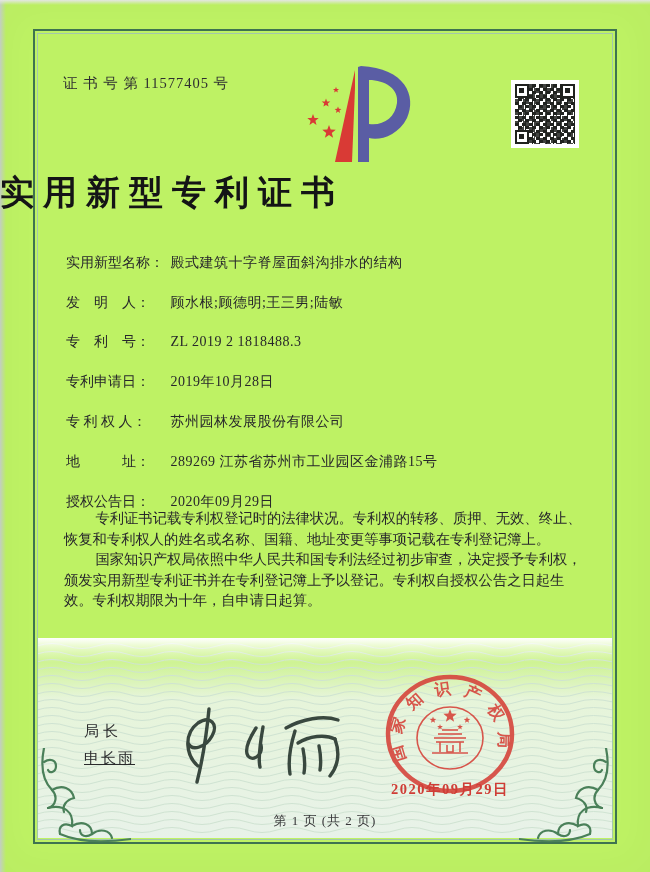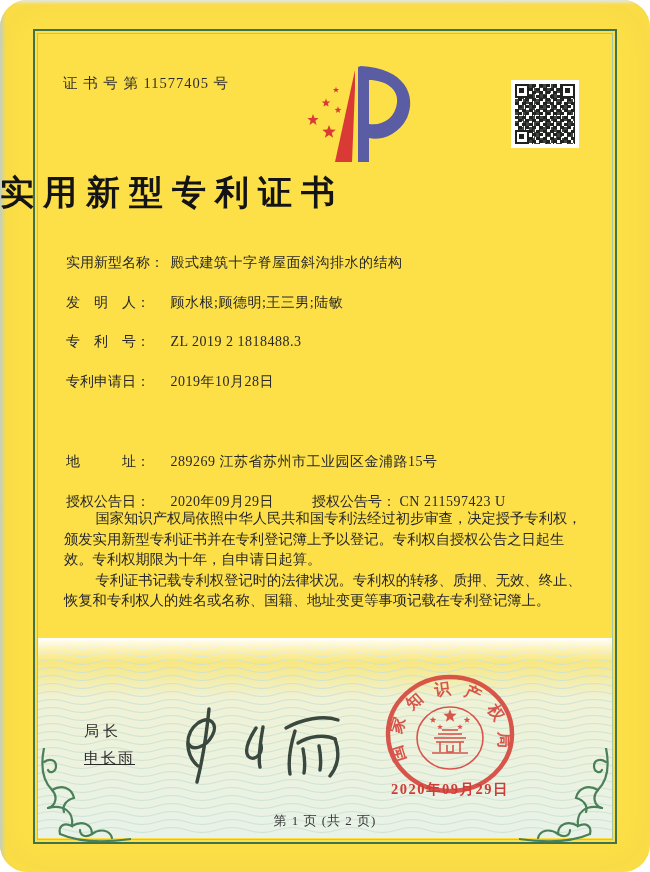--- a/index.html
+++ b/index.html
@@ -1,22 +1,21 @@
 <!DOCTYPE html>
 <html><head>
 <meta charset="utf-8">
 <style>
   html,body{margin:0;padding:0;background:#ffffff;}
   .paper{
     position:relative;width:650px;height:872px;overflow:hidden;
-    background:#fde047;
+    background:#bef264;
     font-family:"Liberation Serif","DejaVu Serif",serif;
     color:#26262a;
     box-shadow:inset 0 0 46px rgba(40,60,40,0.04);
-    border-radius:27px;
   }
   .scan-edge-left{position:absolute;left:0;top:0;bottom:0;width:6px;
     background:linear-gradient(90deg,#c3cec2,rgba(255,255,255,0));}
   .scan-edge-top{position:absolute;left:0;top:0;right:0;height:5px;
     background:linear-gradient(180deg,#e4e7e2,rgba(255,255,255,0));}
   .frame{position:absolute;left:33px;top:29px;width:580px;height:811px;
     border:2px solid #3e7350;}
   .frame-inner{position:absolute;inset:2px;border:1px solid #a3c7ab;}
   .band{position:absolute;left:37px;top:638px;width:576px;height:200px;overflow:hidden;}
   .ornament{position:absolute;width:94px;height:96px;}
@@ -163,38 +162,38 @@
     <span class="val">顾水根;顾德明;王三男;陆敏</span>
   </div>
   <div class="row" style="top:333px">
     <span class="lbl">专　利　号：</span>
     <span class="val">ZL 2019 2 1818488.3</span>
   </div>
   <div class="row" style="top:373px">
     <span class="lbl">专利申请日：</span>
     <span class="val">2019年10月28日</span>
   </div>
+  <div class="row" style="top:413px">
+    <span class="lbl">专 利 权 人：</span>
+    <span class="val">苏州园林发展股份有限公司</span>
+  </div>
   <div class="row" style="top:453px">
     <span class="lbl">地　　　址：</span>
     <span class="val">289269 江苏省苏州市工业园区金浦路15号</span>
   </div>
   <div class="row double" style="top:493px">
     <span>
       <span class="lbl">授权公告日：</span>
       <span class="val">2020年09月29日</span>
     </span>
-    <span>
-      <span>授权公告号：</span>
-      <span class="val">CN 211597423 U</span>
-    </span>
   </div>
 
   <div class="paras">
+    <p>专利证书记载专利权登记时的法律状况。专利权的转移、质押、无效、终止、恢复和专利权人的姓名或名称、国籍、地址变更等事项记载在专利登记簿上。</p>
     <p>国家知识产权局依照中华人民共和国专利法经过初步审查，决定授予专利权，颁发实用新型专利证书并在专利登记簿上予以登记。专利权自授权公告之日起生效。专利权期限为十年，自申请日起算。</p>
-    <p>专利证书记载专利权登记时的法律状况。专利权的转移、质押、无效、终止、恢复和专利权人的姓名或名称、国籍、地址变更等事项记载在专利登记簿上。</p>
   </div>
 
   <div class="director-title">局长</div>
   <div class="director-name">申长雨</div>
 
   <svg class="signature" viewBox="0 0 198 90">
     <g fill="none" stroke="#2b3a32" stroke-width="3.4" stroke-linecap="round" opacity="0.92">
       <path d="M30,62 C18,52 15,30 30,19 C42,11 51,20 44,32 C38,43 24,48 20,39"></path>
       <path d="M41,5 C39,26 35,54 29,78"></path>
       <path d="M88,24 C81,35 76,46 80,52 C85,58 95,51 93,41"></path>

